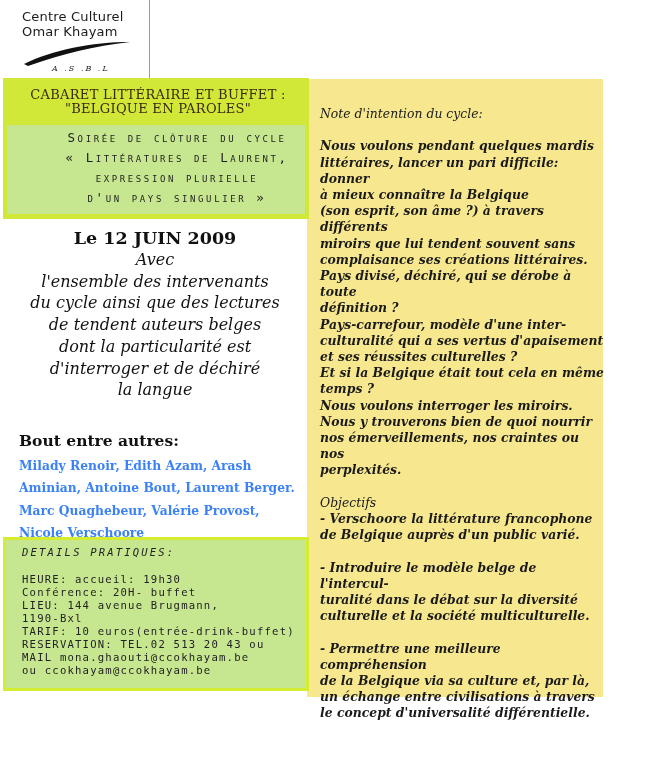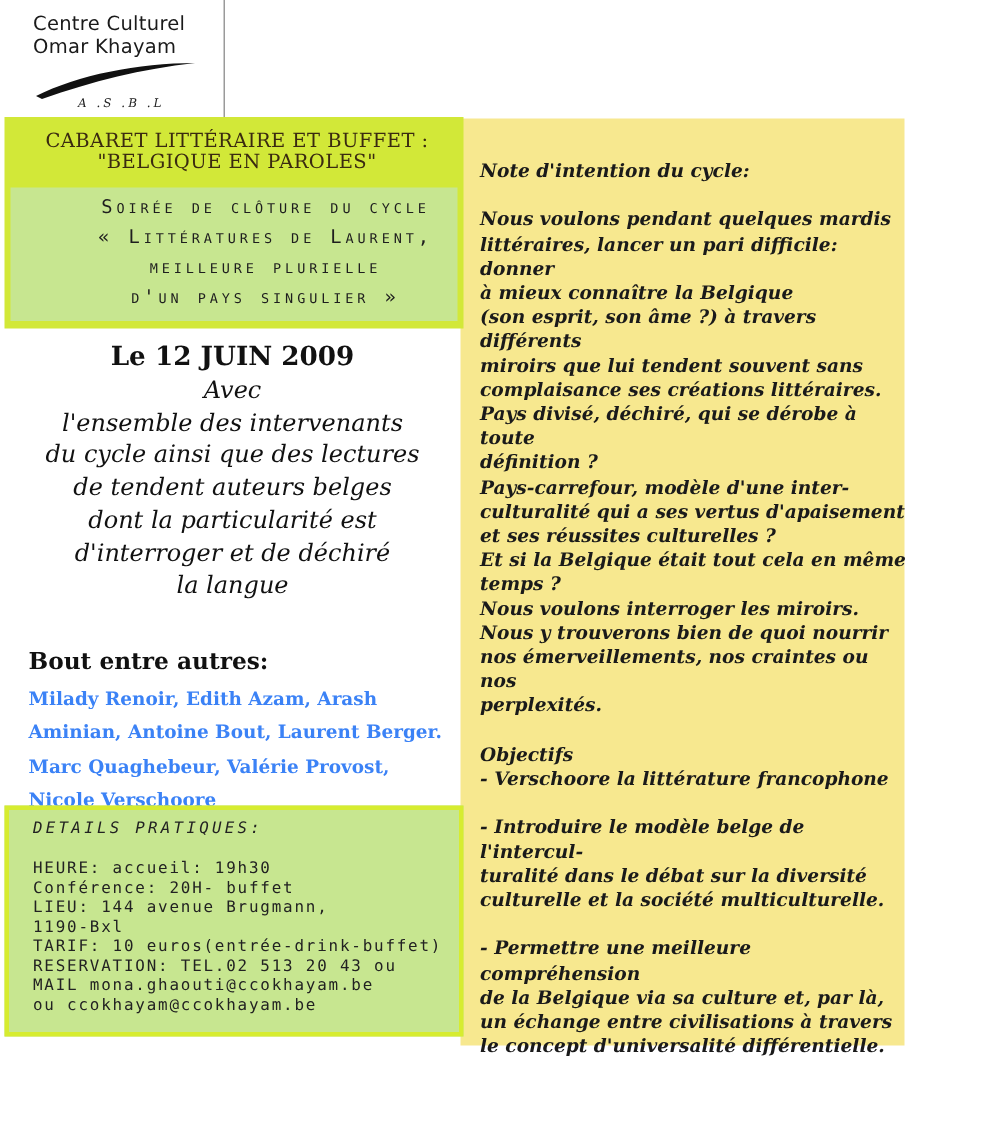--- a/index.html
+++ b/index.html
@@ -27,21 +27,21 @@
       position: absolute; left: 307px; top: 79px; width: 296px; height: 618px;
       background: #f7e88f;
     }
     .note {
       position: absolute; left: 320px; top: 106px; width: 285px;
       font-family: "DejaVu Serif", serif; font-style: italic; font-weight: bold;
       font-size: 12.4px; line-height: 16.2px; color: #1a1a1a;
     }
     .note p { margin: 0; }
     .note .gap { height: 16.2px; }
-    .note .light { font-weight: bold; }
+    .note .light { font-weight: normal; }
 
     .title-box {
       position: absolute; left: 3px; top: 78px; width: 306px; height: 141px;
       background: #d2e838; box-sizing: border-box;
     }
     .title-main {
       position: absolute; left: 0; top: 10px; width: 310px; text-align: center;
       font-family: "DejaVu Serif", serif; font-size: 12.5px; line-height: 14px;
       color: #3a2a10; font-variant: small-caps; letter-spacing: 0.3px;
     }
@@ -111,21 +111,21 @@
 <div class="title-box">
   <div class="title-main">
     <div class="up">Cabaret littéraire et buffet :</div>
     <div class="up">"Belgique en paroles"</div>
   </div>
 </div>
 <div class="subtitle-box">
   <div class="subtitle">
     <div>Soirée de clôture du cycle</div>
     <div>« Littératures de Laurent,</div>
-    <div>meilleure plurielle</div>
+    <div>expression plurielle</div>
     <div>d'un pays singulier »</div>
   </div>
 </div>
 
 <div class="date">Le 12 JUIN 2009</div>
 <div class="avec-block">
   <p>Avec</p>
   <p>l'ensemble des intervenants</p>
   <p>du cycle ainsi que des lectures</p>
   <p>de tendent auteurs belges</p>
@@ -171,20 +171,21 @@
   <p>et ses réussites culturelles ?</p>
   <p>Et si la Belgique était tout cela en même</p>
   <p>temps ?</p>
   <p>Nous voulons interroger les miroirs.</p>
   <p>Nous y trouverons bien de quoi nourrir</p>
   <p>nos émerveillements, nos craintes ou nos</p>
   <p>perplexités.</p>
   <div class="gap"></div>
   <p class="light">Objectifs</p>
   <p>- Verschoore la littérature francophone</p>
+  <p>de Belgique auprès d'un public varié.</p>
   <div class="gap"></div>
   <p>- Introduire le modèle belge de l'intercul-</p>
   <p>turalité dans le débat sur la diversité</p>
   <p>culturelle et la société multiculturelle.</p>
   <div class="gap"></div>
   <p>- Permettre une meilleure compréhension</p>
   <p>de la Belgique via sa culture et, par là,</p>
   <p>un échange entre civilisations à travers</p>
   <p>le concept d'universalité différentielle.</p>
 </div>

